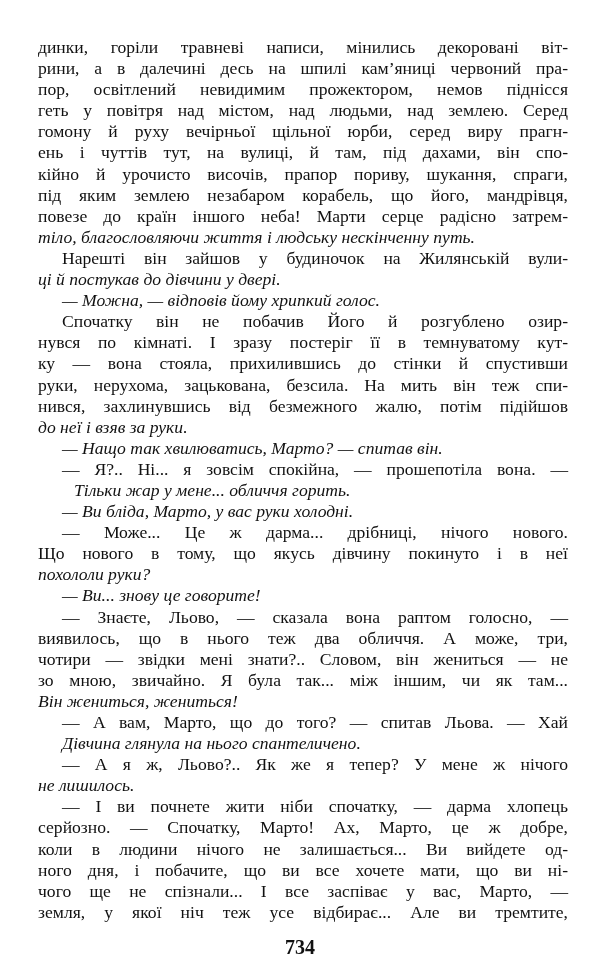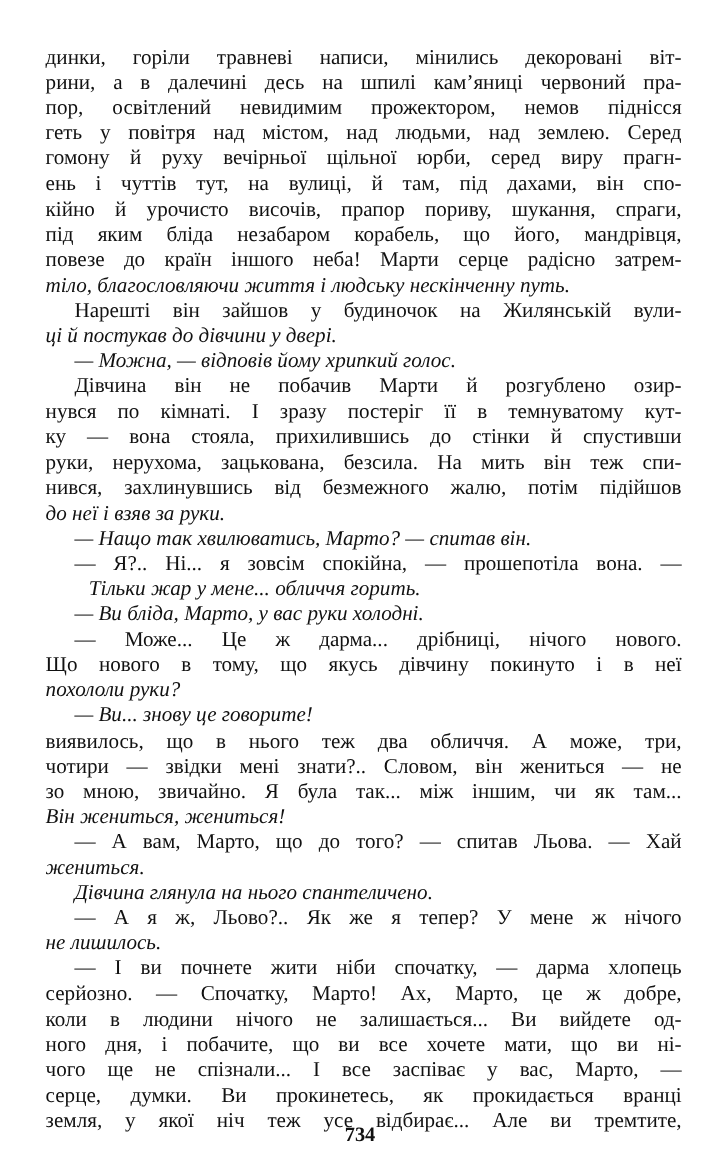--- a/index.html
+++ b/index.html
@@ -12,64 +12,63 @@
   .line {
     display: block; white-space: nowrap; height: 21.1px;
     text-align: justify; text-align-last: justify;
     transform-origin: left center;
   }
   .line.indent { padding-left: 24px; box-sizing: border-box; }
   .line.last { text-align-last: left; font-style: italic; }
   .pagenum {
     position: absolute; left: 0; width: 600px; top: 936px; text-align: center;
     font-family: "Liberation Serif", "DejaVu Serif", serif;
-    font-size: 17px; font-weight: bold; color: #111;
+    font-size: 20px; font-weight: bold; color: #111;
   }
 </style>
 </head>
 <body>
 
 <div class="page" id="page">
     <span class="line" style="display: block; width: auto;">динки, горіли травневі написи, мінились декоровані віт-</span>
     <span class="line" style="display: block; width: auto;">рини, а в далечині десь на шпилі кам’яниці червоний пра-</span>
     <span class="line" style="display: block; width: auto;">пор, освітлений невидимим прожектором,  немов піднісся</span>
     <span class="line" style="display: block; width: auto;">геть у повітря над містом, над людьми, над землею. Серед</span>
     <span class="line" style="display: block; width: auto;">гомону й руху вечірньої щільної юрби, серед виру прагн-</span>
     <span class="line" style="display: block; width: auto;">ень і чуттів тут, на вулиці, й там, під дахами, він спо-</span>
     <span class="line" style="display: block; width: auto;">кійно й урочисто височів, прапор пориву, шукання, спраги,</span>
-    <span class="line" style="display: block; width: auto;">під яким бліда незабаром корабель, що його, мандрівця,</span>
+    <span class="line" style="display: block; width: auto;">під яким землею незабаром корабель, що його, мандрівця,</span>
     <span class="line" style="display: block; width: auto;">повезе до країн іншого неба! Марти серце радісно затрем-</span>
     <span class="line last" style="display: block; width: auto;">тіло, благословляючи життя і людську нескінченну путь.</span>
     <span class="line indent" style="display: block; width: auto;">Нарешті він зайшов у будиночок на Жилянській вули-</span>
     <span class="line last" style="display: block; width: auto;">ці й постукав до дівчини у двері.</span>
     <span class="line indent last" style="display: block; width: auto;">— Можна, — відповів йому хрипкий голос.</span>
-    <span class="line indent" style="display: block; width: auto;">Дівчина він не побачив Марти й розгублено  озир-</span>
+    <span class="line indent" style="display: block; width: auto;">Спочатку він не побачив Його й розгублено  озир-</span>
     <span class="line" style="display: block; width: auto;">нувся по кімнаті. І зразу постеріг її в темнуватому кут-</span>
     <span class="line" style="display: block; width: auto;">ку — вона стояла, прихилившись до стінки й спустивши</span>
     <span class="line" style="display: block; width: auto;">руки, нерухома, зацькована, безсила. На мить він теж спи-</span>
     <span class="line" style="display: block; width: auto;">нився, захлинувшись від безмежного жалю, потім підійшов</span>
     <span class="line last" style="display: block; width: auto;">до неї і взяв за руки.</span>
     <span class="line indent last" style="display: block; width: auto;">— Нащо так хвилюватись, Марто? — спитав він.</span>
     <span class="line indent" style="display: block; width: auto;">— Я?.. Ні... я зовсім спокійна, — прошепотіла вона. —</span>
     <span class="line last" style="display: block; width: auto; margin-left: 36px;">Тільки жар у мене... обличчя горить.</span>
     <span class="line indent last" style="display: block; width: auto;">— Ви бліда, Марто, у вас руки холодні.</span>
     <span class="line indent" style="display: block; width: auto;">— Може... Це ж дарма... дрібниці, нічого нового.</span>
     <span class="line" style="display: block; width: auto;">Що нового в тому, що якусь дівчину покинуто і в неї</span>
     <span class="line last" style="display: block; width: auto;">похололи руки?</span>
     <span class="line indent last" style="display: block; width: auto;">— Ви... знову це говорите!</span>
+    <span class="line indent" style="display: block; width: auto;">— Знаєте, Льово, — сказала вона раптом голосно, —</span>
     <span class="line" style="display: block; width: auto;">виявилось, що в нього теж два обличчя. А може, три,</span>
     <span class="line" style="display: block; width: auto;">чотири — звідки мені знати?.. Словом, він жениться — не</span>
     <span class="line" style="display: block; width: auto;">зо мною, звичайно. Я була так... між іншим, чи як там...</span>
     <span class="line last" style="display: block; width: auto;">Він жениться, жениться!</span>
     <span class="line indent" style="display: block; width: auto;">— А вам, Марто, що до того? — спитав Льова. — Хай</span>
-    <span class="line last" style="display: block; width: auto;">жениться.</span>
     <span class="line indent last" style="display: block; width: auto;">Дівчина глянула на нього спантеличено.</span>
     <span class="line indent" style="display: block; width: auto;">— А я ж, Льово?.. Як же я тепер? У мене ж нічого</span>
     <span class="line last" style="display: block; width: auto;">не лишилось.</span>
     <span class="line indent" style="display: block; width: auto;">— І ви почнете жити ніби спочатку, — дарма хлопець</span>
     <span class="line" style="display: block; width: auto;">серйозно. — Спочатку, Марто! Ах, Марто, це ж добре,</span>
     <span class="line" style="display: block; width: auto;">коли в людини нічого не залишається... Ви вийдете од-</span>
     <span class="line" style="display: block; width: auto;">ного дня, і побачите, що ви все хочете мати, що ви ні-</span>
     <span class="line" style="display: block; width: auto;">чого ще не спізнали... І все  заспіває у вас, Марто, —</span>
-    <span class="line" style="display: block; width: auto;">серце, думки. Ви прокинетесь, як прокидається вранці</span>
     <span class="line" style="display: block; width: auto;">земля, у якої ніч теж усе відбирає... Але ви тремтите,</span>
   </div>
 <div class="pagenum">734</div>
 
 </body></html>

